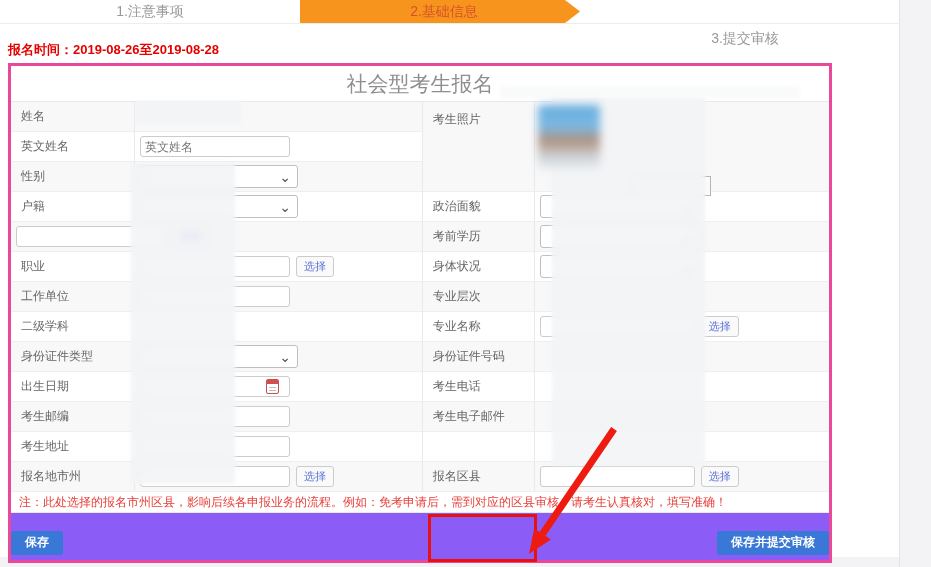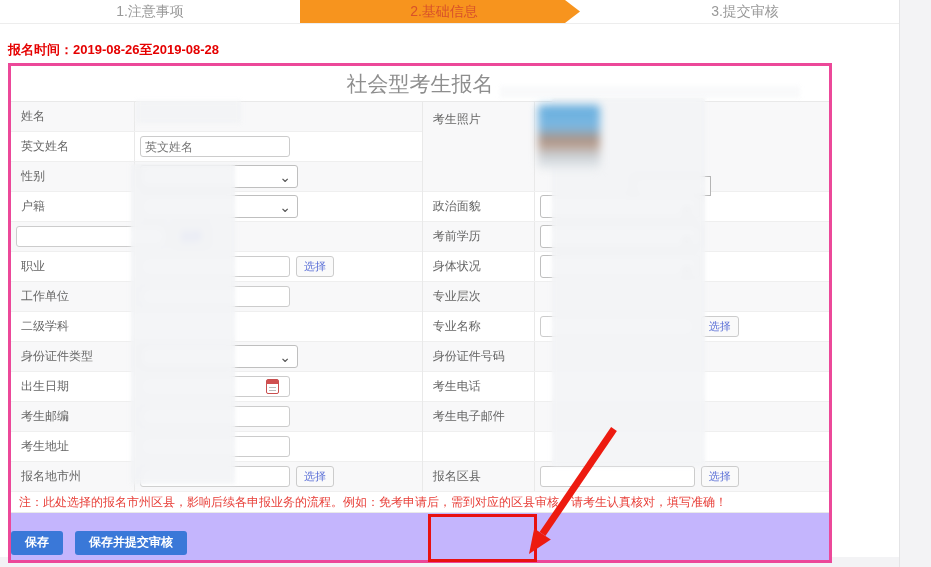--- a/index.html
+++ b/index.html
@@ -9,21 +9,21 @@
 
   
   .gutter-right { position:absolute; left:899px; top:0; width:32px; height:567px; background:#f3f3f5; border-left:1px solid #e4e4e6; }
   .strip-bottom { position:absolute; left:0; top:557px; width:899px; height:10px; background:#f3f3f5; }
 
   
   .steps { display:flex; height:24px; border-bottom:1px solid #ededed; background:#fff; }
   .step { display:flex; align-items:center; justify-content:center; font-size:14px; color:#999; height:23px; }
   .step-1 { width:300px; }
   .step-2 { width:280px; background:#f7941e; color:#d8512a; clip-path:polygon(0 0, calc(100% - 15px) 0, 100% 50%, calc(100% - 15px) 100%, 0 100%);padding-left:8px; }
-  .step-3 { flex:1; max-width:330px; }
+  .step-3 { flex:1; max-width:330px;margin-top:27px; }
 
   
   .period { margin:17px 0 4px 8px; font-size:13px; font-weight:bold; color:#e50000; }
 
   
   .panel { position:relative; margin-left:8px; width:824px; border:3px solid #ec4899; background:#fff; }
   .panel-title { height:36px; line-height:36px; text-align:center; font-size:21px; color:#8e8e8e; border-bottom:1px solid #e9e9e9; }
 
   .cols { display:flex; }
   .col-left { width:440px; }
@@ -50,21 +50,21 @@
 
   
   .photo-cell { position:relative; }
   .photo { position:absolute; left:3px; top:3px; width:62px; height:64px; border-radius:4px; z-index:6;
            background:linear-gradient(180deg,#66aede 0%, #7cb8e2 34%, #b2917e 56%, #ccd2d7 80%, #e9ecef 100%);
            filter:blur(4px); }
   .upload-ghost { position:absolute; left:98px; top:74px; width:78px; height:20px; border:1px solid #b5b5b5; background:#fbfbfb; }
 
   
   .note { height:21px; line-height:20px; padding-left:8px; font-size:12px; color:#e8403a; border-bottom:1px solid #e9e9e9; white-space:nowrap; overflow:hidden; }
-  .footer { height:47px; display:flex; justify-content:flex-start; align-items:center; padding-top:12px; gap:12px; background:#c4b5fd; }
+  .footer { height:47px; display:flex; justify-content:space-between; align-items:center; padding-top:12px; gap:12px; background:#8b5cf6; }
   .btn { border:none; color:#fff; background:#3a78d8; border-radius:3px; font-size:12px; font-weight:bold; height:24px; padding:0 14px; font-family:inherit; cursor:pointer; }
 
   
   .smudge { position:absolute; background:rgba(242,243,245,0.82); filter:blur(2px); -webkit-backdrop-filter:blur(3px); backdrop-filter:blur(3px); z-index:5; }
   .smudge-name  { left:136px; top:101px; width:105px; height:22px; }
   .smudge-left  { left:131px; top:164px; width:104px; height:320px; }
   .smudge-right { left:552px; top:98px;  width:153px; height:368px; }
   .smudge-top   { left:500px; top:86px;  width:300px; height:12px; opacity:.55; }
 
   

